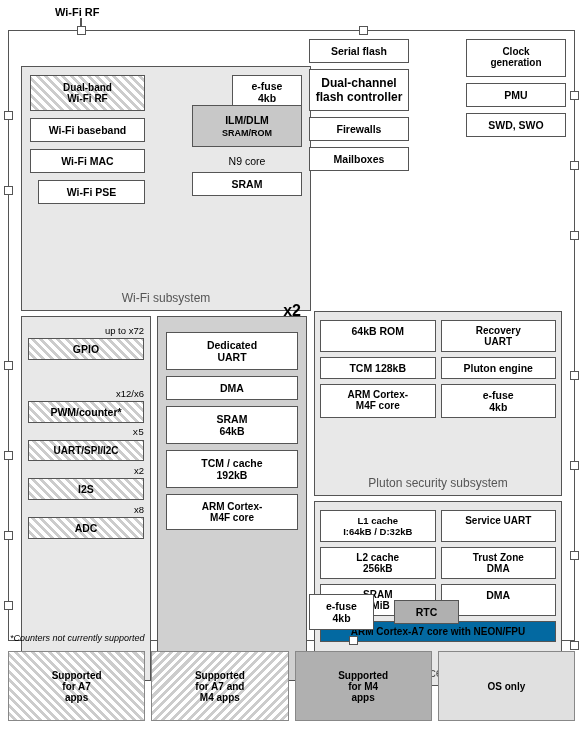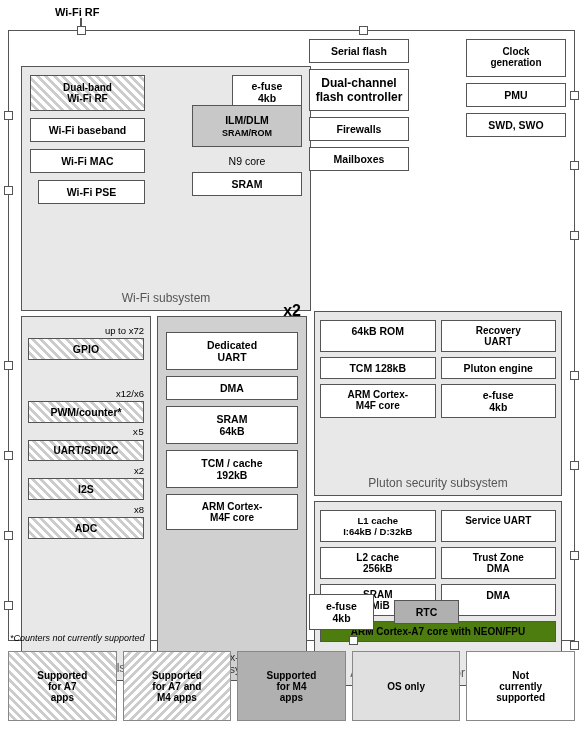--- a/index.html
+++ b/index.html
@@ -287,21 +287,21 @@
 
     <div class="app-proc-subsystem">
       <div class="grid-2col" style="padding-top:8px;">
         <div class="box" style="font-size:9.5px;">L1 cache<br>I:64kB / D:32kB</div>
         <div class="box" style="font-size:10px;">Service UART</div>
         <div class="box" style="font-size:10px;">L2 cache<br>256kB</div>
         <div class="box" style="font-size:10px;">Trust Zone<br>DMA</div>
         <div class="box" style="font-size:10px;">SRAM<br>4MiB</div>
         <div class="box">DMA</div>
       </div>
-      <div style="margin: 0px 5px 5px; border: 1.5px solid rgb(85, 85, 85); background: #4d7c0f; text-align: center; padding: 4px 3px; font-size: 10px; font-weight: bold;" class="box">ARM Cortex-A7 core with NEON/FPU</div>
+      <div style="margin: 0px 5px 5px; border: 1.5px solid rgb(85, 85, 85); background: #0369a1; text-align: center; padding: 4px 3px; font-size: 10px; font-weight: bold;" class="box">ARM Cortex-A7 core with NEON/FPU</div>
       <div class="app-proc-label">Application processor subsystem</div>
     </div>
 
     <div style="position:absolute; bottom:10px; left:300px; display:flex; gap:20px; align-items:center;">
       <div class="box" style="width:65px; padding:5px 3px;">e-fuse<br>4kb</div>
       <div class="box medium" style="width:65px; padding:5px 3px;">RTC</div>
     </div>
 
     <div class="io-peripherals">
       <div style="padding: 8px 6px 0;">
@@ -353,16 +353,15 @@
 
   </div>
 
   <div class="note-text" style="bottom:88px; left:10px;">*Counters not currently supported</div>
 
   <div class="legend">
     <div class="legend-item a7">Supported<br>for A7<br>apps</div>
     <div class="legend-item a7-m4">Supported<br>for A7 and<br>M4 apps</div>
     <div class="legend-item m4">Supported<br>for M4<br>apps</div>
     <div class="legend-item os-only">OS only</div>
-    <div class="legend-item not-supported">Not<br>currently<br>supported</div>
   </div>
 
 </div>
 
 </body></html>

